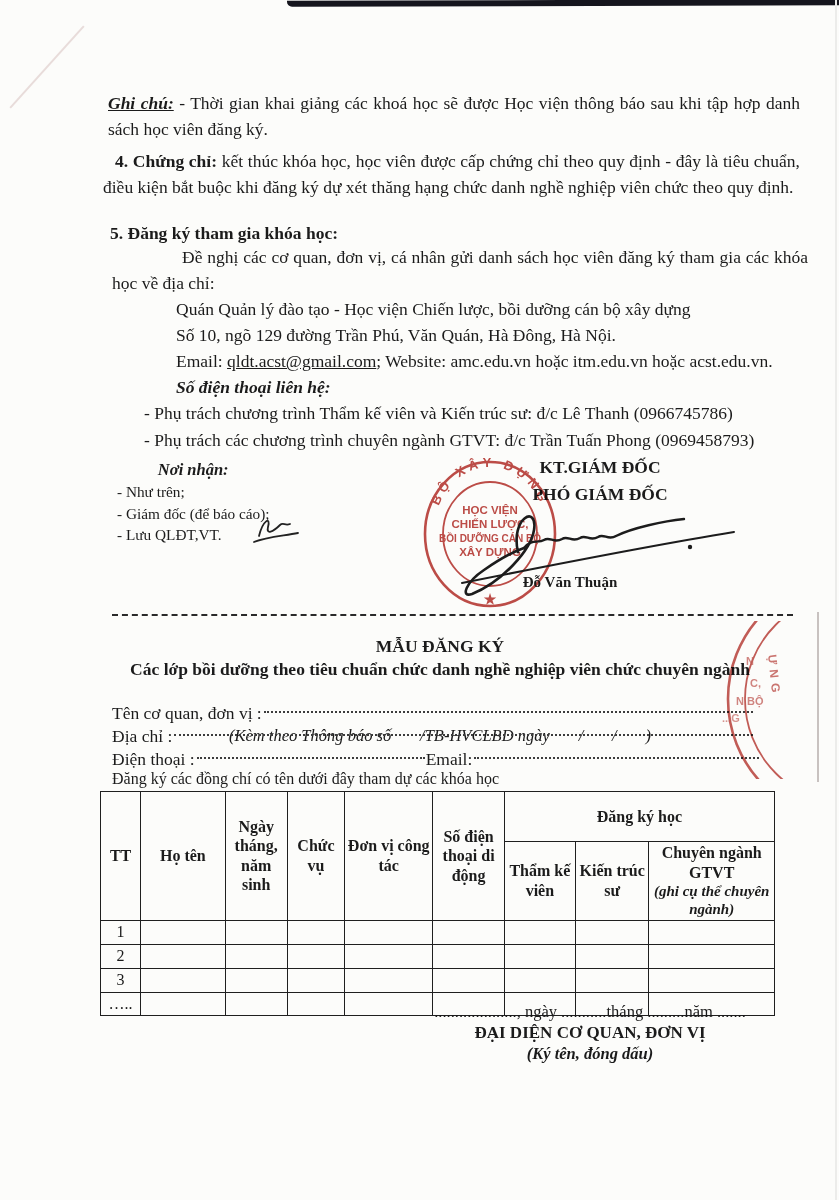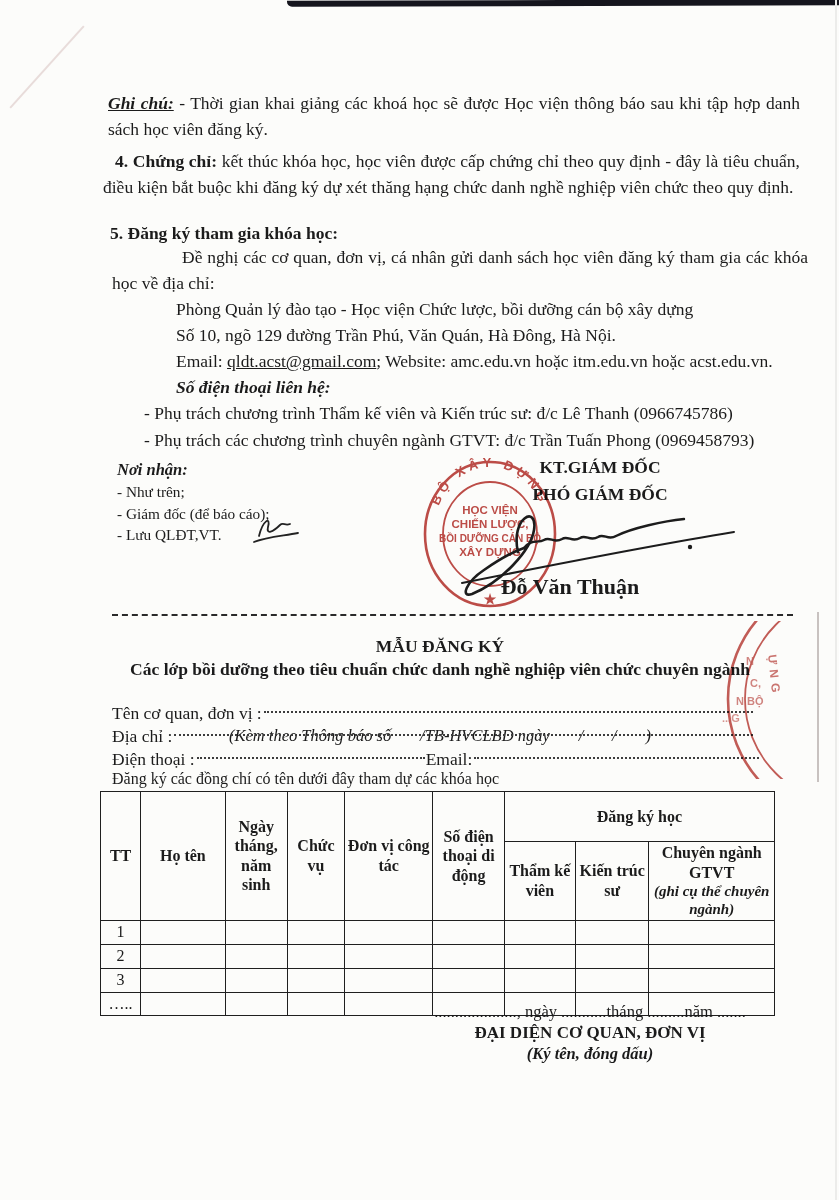--- a/index.html
+++ b/index.html
@@ -7,21 +7,21 @@
   .page{
     position:relative;
     width:839px;height:1200px;
     margin:0 auto;
     background:#fcfcfa;
     overflow:hidden;
     font-family:"Liberation Serif", serif;
     color:#1b1b1b;
   }
   .abs{position:absolute;}
-  .b{font-weight:bold;}
+  .b{font-weight:bold;text-align:center;}
   .i{font-style:italic;}
   .u{text-decoration:underline;}
   .just{text-align:justify;}
   .ctr{text-align:center;}
   .body-text{font-size:17.5px;line-height:26px;}
   .small-text{font-size:15.3px;line-height:21.5px;}
   .prewrap{white-space:pre-wrap;margin-top:43px;}
   
   .top-strip{left:287px;top:0;width:552px;height:6px;background:#15151d;transform:rotate(-0.15deg);border-radius:0 0 0 5px;}
   .fold-line{left:-8px;top:66px;width:110px;height:2px;background:#e8dcda;transform:rotate(-48deg);}
@@ -62,21 +62,21 @@
     <span class="b i u">Ghi chú:</span><span> - Thời gian khai giảng các khoá học sẽ được Học viện thông báo sau khi tập hợp danh sách học viên đăng ký.</span>
   </div>
 
   <div class="abs body-text just" style="left:103px;top:148px;width:697px;text-indent:12px;">
     <span class="b">4. Chứng chỉ:</span><span> kết thúc khóa học, học viên được cấp chứng chỉ theo quy định - đây là tiêu chuẩn, điều kiện bắt buộc khi đăng ký dự xét thăng hạng chức danh nghề nghiệp viên chức theo quy định.</span>
   </div>
 
   <div class="abs body-text b" style="left:110px;top:220px;">5. Đăng ký tham gia khóa học:</div>
   <div class="abs body-text just" style="left:112px;top:244px;width:696px;text-indent:70px;">Đề nghị các cơ quan, đơn vị, cá nhân gửi danh sách học viên đăng ký tham gia các khóa học về địa chỉ:</div>
 
-  <div class="abs body-text" style="left:176px;top:296px;">Phòng Quản lý đào tạo - Học viện Chức lược, bồi dưỡng cán bộ xây dựng</div>
+  <div class="abs body-text" style="left:176px;top:296px;">Quán Quản lý đào tạo - Học viện Chiến lược, bồi dưỡng cán bộ xây dựng</div>
   <div class="abs body-text" style="left:176px;top:322px;">Số 10, ngõ 129 đường Trần Phú, Văn Quán, Hà Đông, Hà Nội.</div>
   <div class="abs body-text" style="left:176px;top:348px;">
     <span>Email: </span><span class="u">qldt.acst@gmail.com</span><span>; Website: amc.edu.vn hoặc itm.edu.vn hoặc acst.edu.vn.</span>
   </div>
   <div class="abs body-text b i" style="left:176px;top:374px;">Số điện thoại liên hệ:</div>
   <div class="abs body-text" style="left:144px;top:400px;">- Phụ trách chương trình Thẩm kế viên và Kiến trúc sư: đ/c Lê Thanh (0966745786)</div>
   <div class="abs body-text" style="left:144px;top:427px;">- Phụ trách các chương trình chuyên ngành GTVT: đ/c Trần Tuấn Phong (0969458793)</div>
 
   <div class="abs" style="left:117px;top:458px;">
     <div class="b i" style="font-size:16.5px;line-height:23px;">Nơi nhận:</div>
@@ -111,21 +111,21 @@
     <text x="74" y="152" text-anchor="middle" font-size="14" fill="#b5342e">★</text>
   </svg>
 
   <svg class="abs" style="left:432px;top:490px;" width="320" height="110" viewBox="0 0 320 110">
     <path d="M86 62 C78 28 106 14 102 40 C99 60 70 92 40 104 C28 108 34 92 52 80 C68 69 80 62 92 58" fill="none" stroke="#1c1c1c" stroke-width="2.6" stroke-linecap="round"></path>
     <path d="M92 58 C100 48 106 54 112 50 C118 46 122 54 130 49 C136 45 140 53 148 48 C154 44 158 52 166 47 C172 43 176 51 184 46 C200 38 232 31 252 29" fill="none" stroke="#1c1c1c" stroke-width="2.4" stroke-linecap="round"></path>
     <path d="M30 93 C100 79 210 57 302 42" fill="none" stroke="#1c1c1c" stroke-width="2" stroke-linecap="round"></path>
     <circle cx="258" cy="57" r="2.2" fill="#1c1c1c"></circle>
   </svg>
 
-  <div class="abs b ctr" style="left:460px;top:574px;width:220px;font-size:22px;">Đỗ Văn Thuận</div>
+  <div class="abs b ctr" style="left:460px;top:574px;width:220px;font-size:15px;">Đỗ Văn Thuận</div>
 
   <div class="abs dashes" style="left:112px;top:614px;width:681px;"></div>
 
   <div class="abs b ctr" style="left:100px;top:636px;width:680px;font-size:17.5px;">MẪU ĐĂNG KÝ</div>
   <div class="abs b ctr" style="left:90px;top:659px;width:700px;font-size:17.5px;">Các lớp bồi dưỡng theo tiêu chuẩn chức danh nghề nghiệp viên chức chuyên ngành</div>
   <div class="abs i ctr prewrap" style="left:100px;top:683px;width:680px;font-size:16.5px;">(Kèm theo Thông báo số       /TB-HVCLBD ngày       /       /       )</div>
 
   <div class="abs field" style="left:112px;top:702px;width:642px;">
     <span>Tên cơ quan, đơn vị : </span>
       <span class="dots grow"></span>

